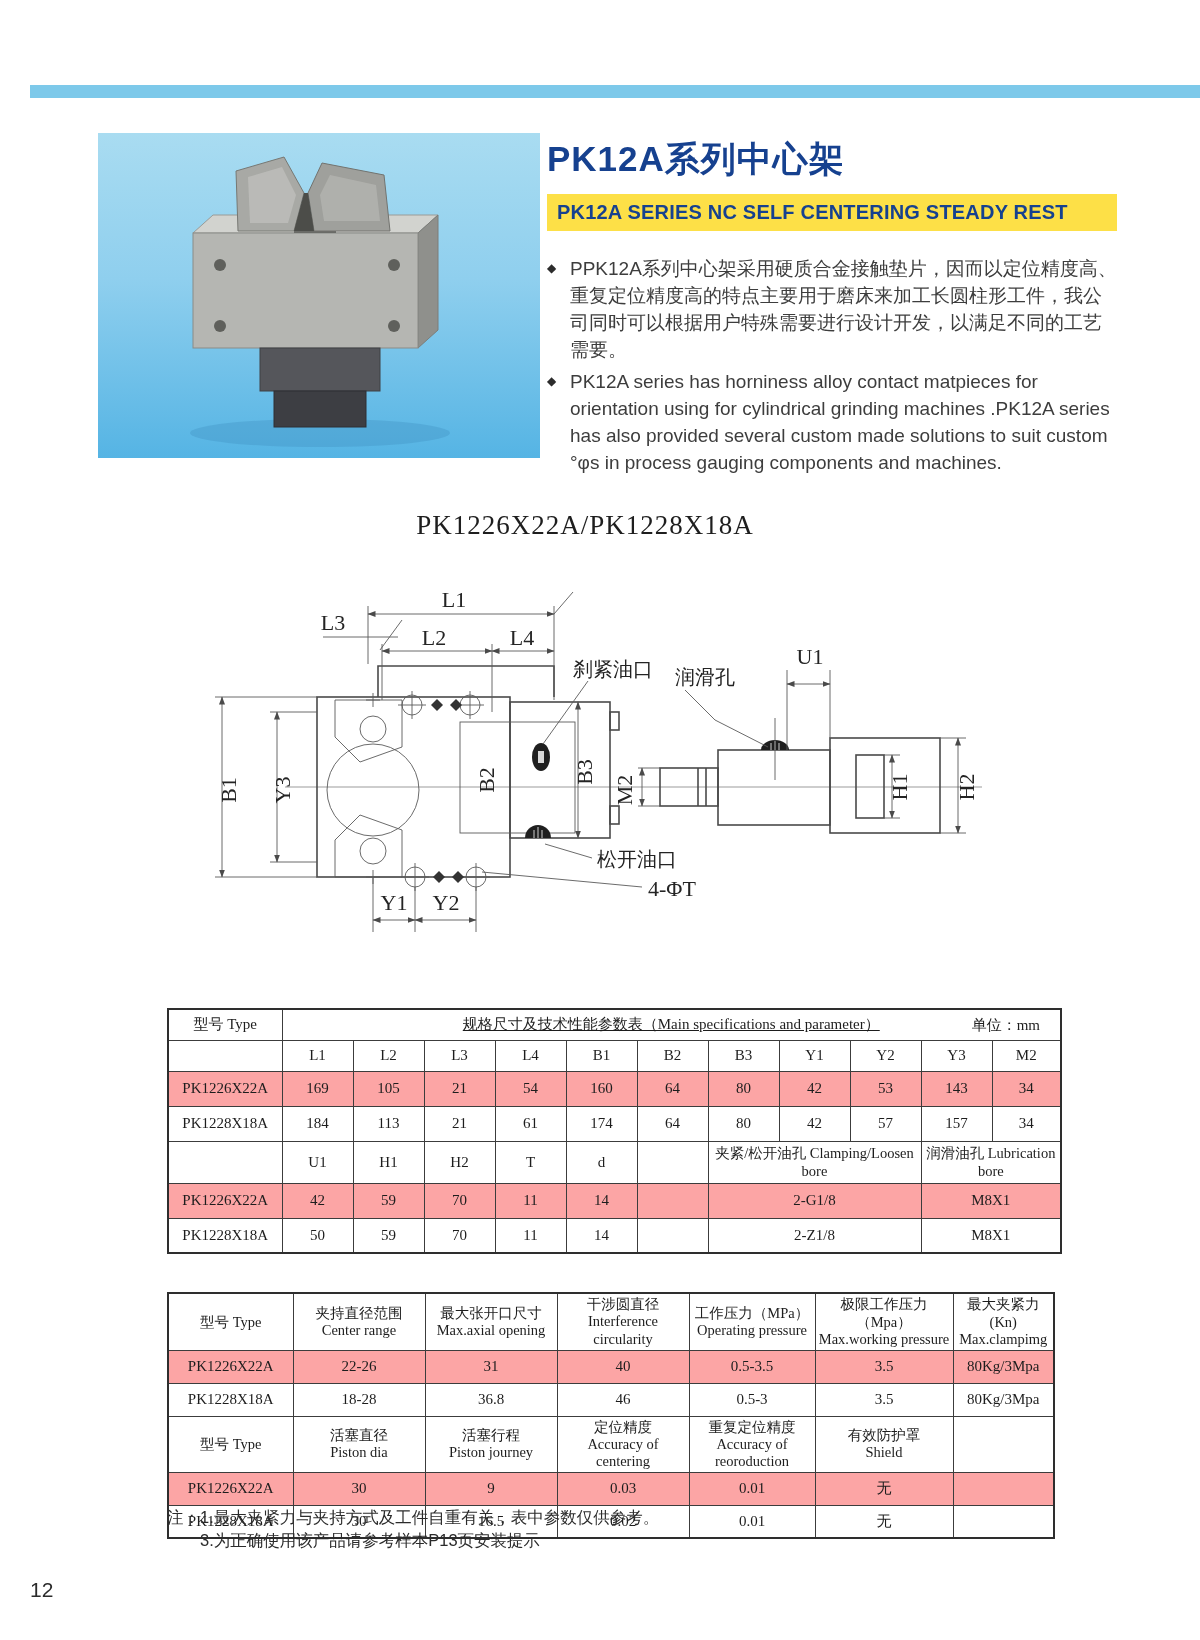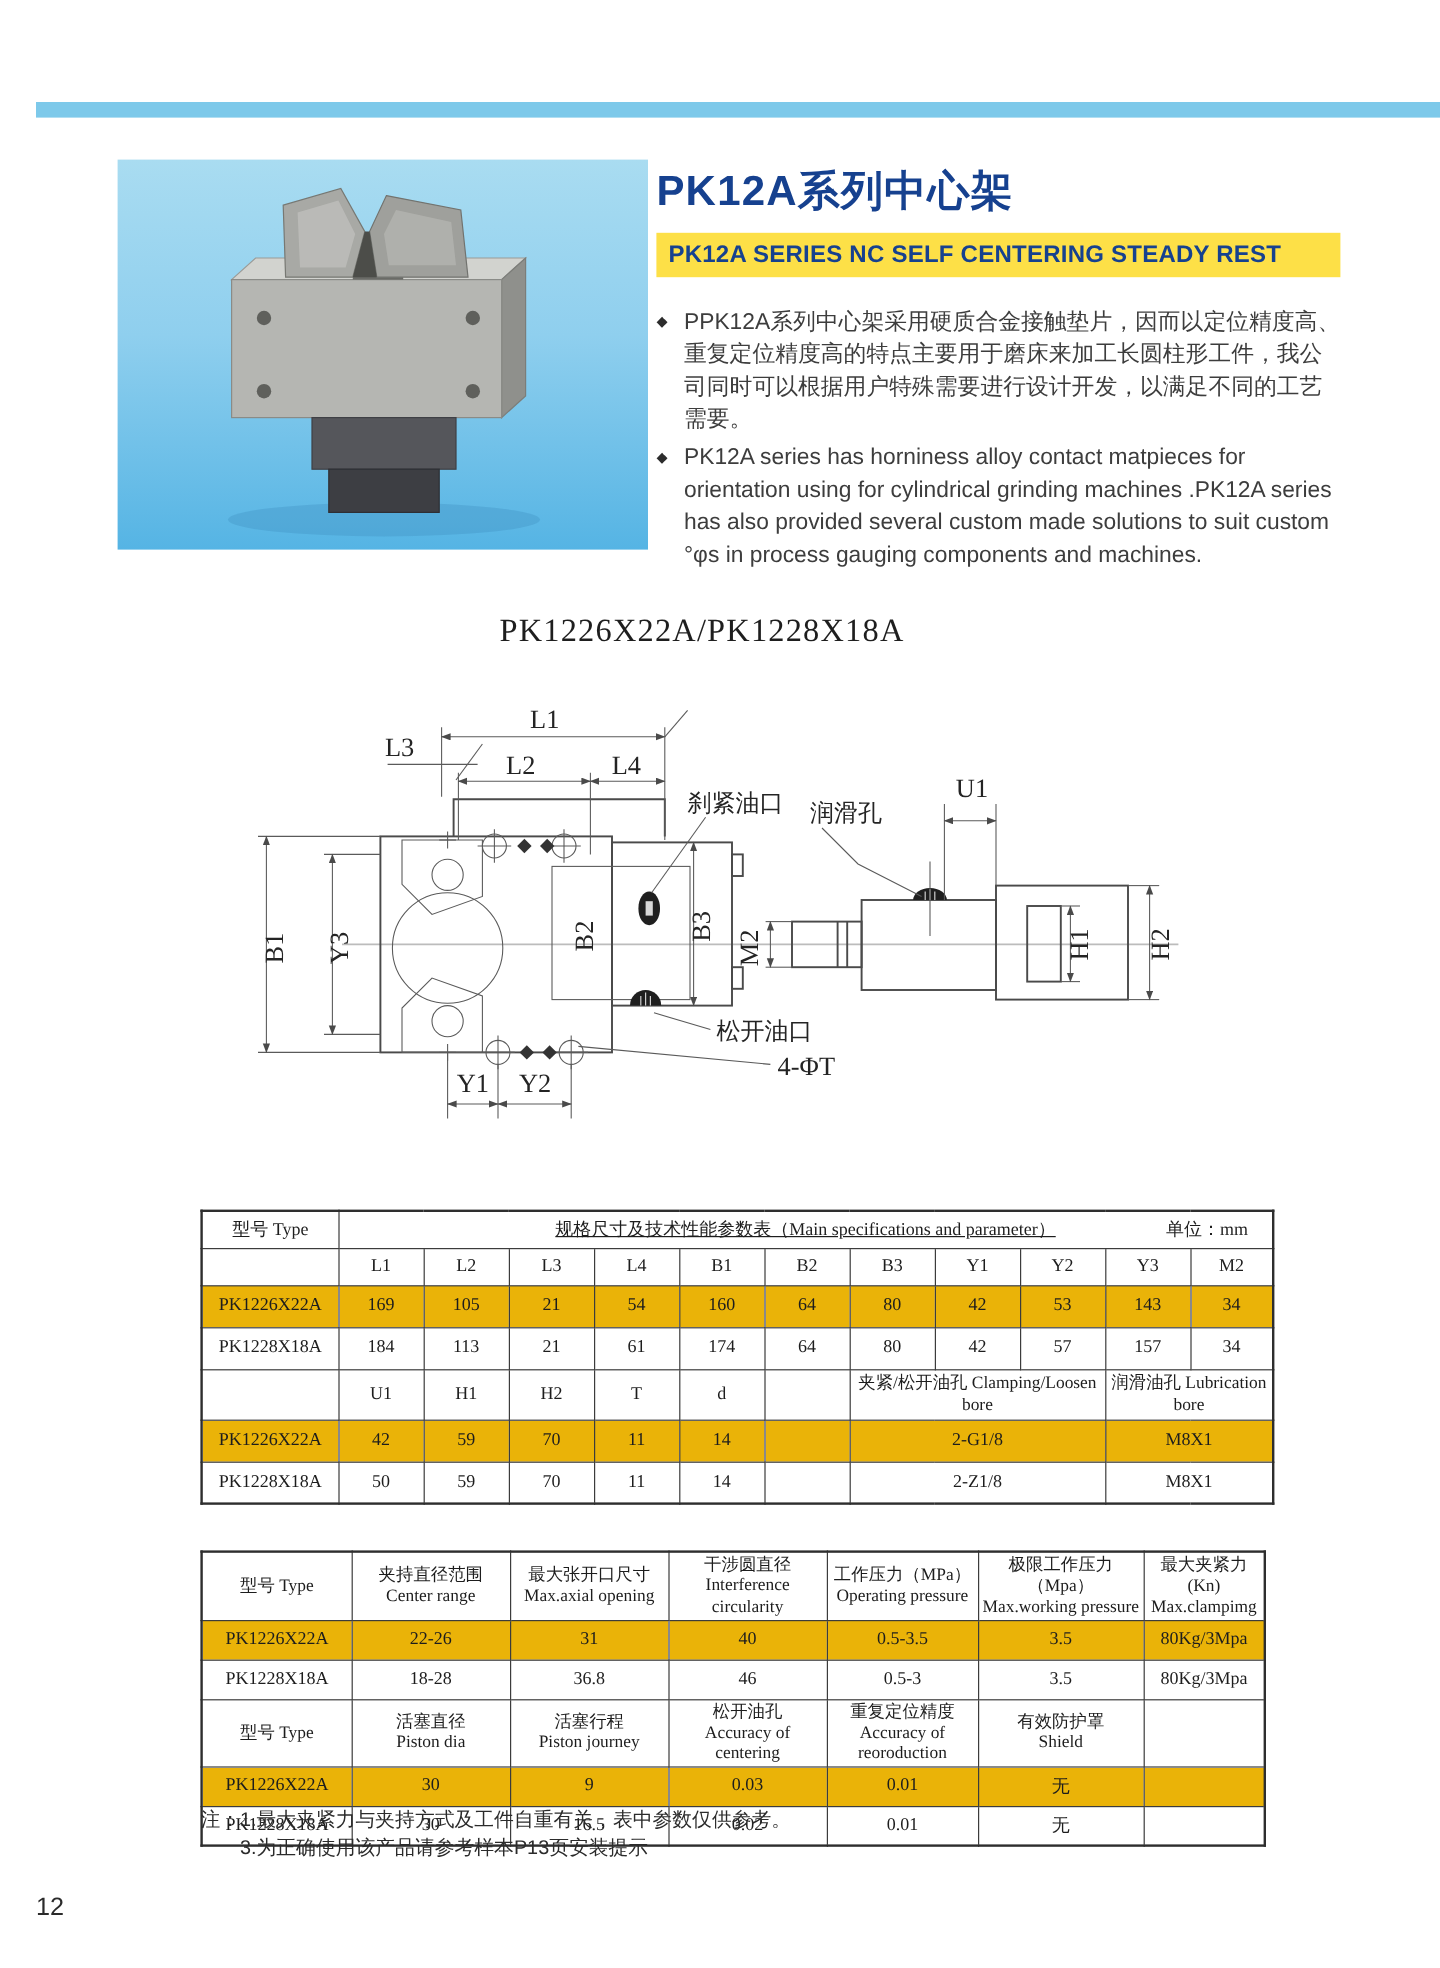--- a/index.html
+++ b/index.html
@@ -34,21 +34,21 @@
   .lbl { font-family:"Liberation Serif", serif; font-size:22px; fill:#242424; }
   .lblcn { font-family:"Liberation Sans", sans-serif; font-size:20px; fill:#242424; }
 
   
   table { border-collapse:collapse; table-layout:fixed;
           font-family:"Liberation Serif", serif; color:#1d1d1d; }
   .t1 { position:absolute; left:137px; top:1008px; width:893px; border:2px solid #2e2e2e; }
   .t2 { position:absolute; left:137px; top:1292px; width:886px; border:2px solid #2e2e2e; }
   td { border:1px solid #3c3c3c; text-align:center; vertical-align:middle;
        font-size:15px; padding:1px 2px; overflow:hidden; }
-  .hl td { background:#eab308; }
+  .hl td { background:#fca5a5; }
   .hdrcell { position:relative;text-decoration:underline; }
   .hdrcell .unit { position:absolute; right:20px; top:50%; transform:translateY(-50%); }
   .cn2 { font-size:14.5px; line-height:1.25; }
   .en2 { font-size:14.5px; line-height:1.2; }
 
   
   .notes { position:absolute; left:137px; top:1506px; width:1010px; display:flex;
            font-size:16.5px; color:#2b2b2b; line-height:1.38; }
   .notes .pfx { white-space:nowrap; }
   .pagenum { position:absolute; left:0; top:1578px; width:1200px; 
@@ -391,21 +391,21 @@
           </td>
       <td>
             <div class="cn2">活塞直径</div>
             <div class="en2">Piston dia</div>
           </td>
       <td>
             <div class="cn2">活塞行程</div>
             <div class="en2">Piston journey</div>
           </td>
       <td>
-            <div class="cn2">松开油孔</div>
+            <div class="cn2">定位精度</div>
             <div class="en2">Accuracy of centering</div>
           </td>
       <td>
             <div class="cn2">重复定位精度</div>
             <div class="en2">Accuracy of reoroduction</div>
           </td>
       <td>
             <div class="cn2">有效防护罩</div>
             <div class="en2">Shield</div>
           </td>

